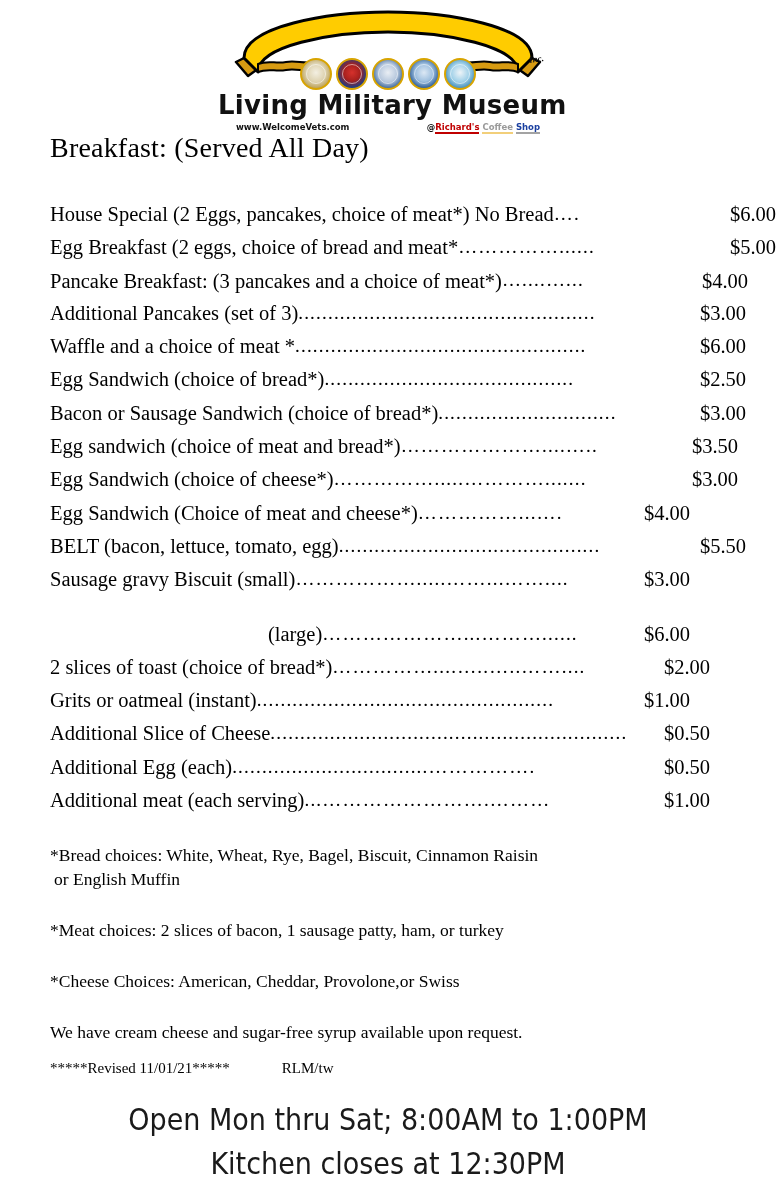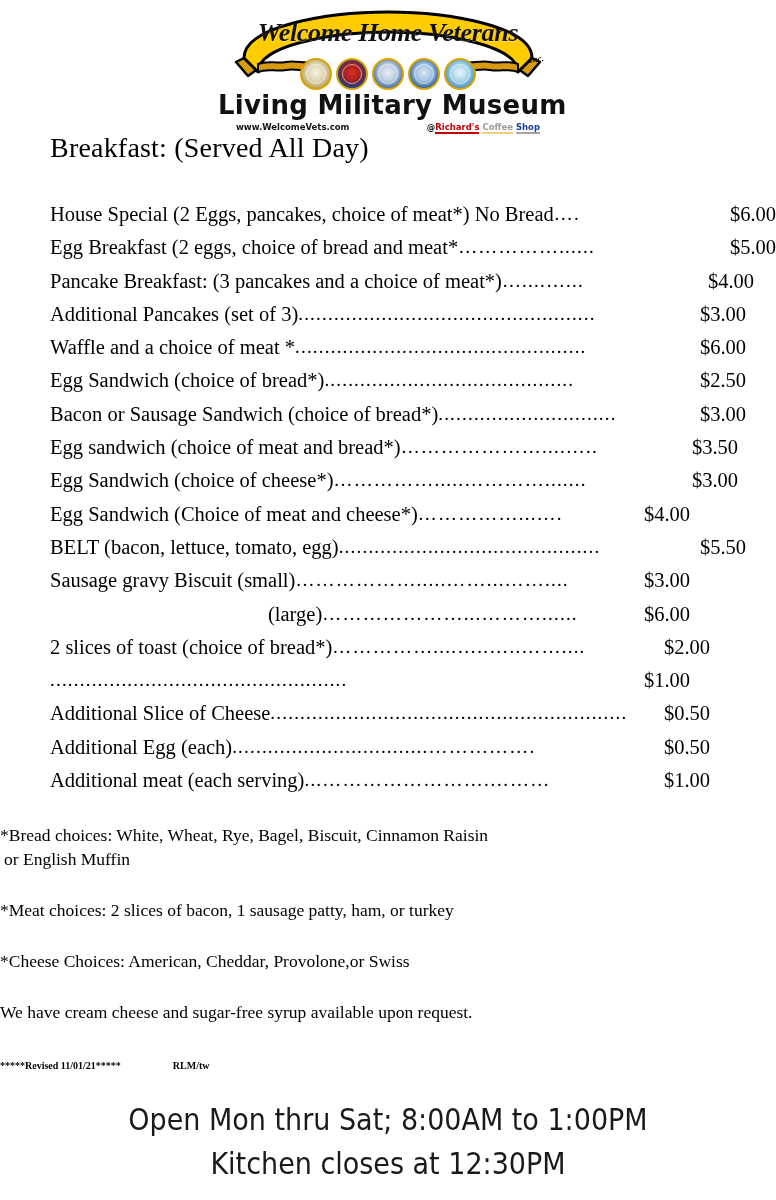--- a/index.html
+++ b/index.html
@@ -166,42 +166,43 @@
   .menu-row .leader {
     flex: 1 1 auto;
     overflow: hidden;
     white-space: nowrap;
     letter-spacing: 1.2px;
     font-size: 19px;
     position: relative;
     top: -1px;
   }
   .menu-row .price { flex: 0 0 auto; padding-left: 1px; }
-  .menu-row.indented .name { padding-left: 218px; }
+  .menu-row.indented .name { padding-left: 218px; margin-top: 21px; }
   .menu-row.pad-right { padding-right: 38px; }
   .menu-row.pad-right-2 { padding-right: 30px; }
-  .menu-row.pad-right-3 { padding-right: 22px; }
+  .menu-row.pad-right-3 { padding-right: 28px; align-items: center; }
   .menu-row.pad-right-4 { padding-right: 86px; }
   .menu-row.pad-right-5 { padding-right: 66px; }
 
   
   .notes {
+    padding-left: 50px;
     margin-top: 26px;
   }
   .note {
     font-size: 17.5px;
     line-height: 24px;
     white-space: nowrap;
   }
   .note.gap { margin-top: 27px; }
   .note-sub { padding-left: 4px; }
   .revision {
-    margin-top: 36px;
-    font-size: 10px;
-    font-weight: bold;
+    margin-top: 16px;
+    font-size: 15px;
+    font-weight: normal;
     white-space: nowrap;
   }
   .revision .rlm { padding-left: 52px; }
 
   
   .hours {
     position: absolute;
     left: 0;
     top: 1098px;
     width: 776px;
@@ -222,21 +223,20 @@
   <div class="logo-inner">
 
     <div class="banner-wrap">
       <svg class="banner-svg" viewBox="0 0 340 74" xmlns="http://www.w3.org/2000/svg">
         <path d="M30 66 L18 52 L30 46 L44 56 Z" fill="#D79B12" stroke="#000" stroke-width="2.5" stroke-linejoin="round"></path>
         <path d="M310 66 L322 52 L310 46 L296 56 Z" fill="#D79B12" stroke="#000" stroke-width="2.5" stroke-linejoin="round"></path>
         <path d="M26 48 C26 16 110 2 170 2 C230 2 314 16 314 48 L300 62 C300 36 228 22 170 22 C112 22 40 36 40 62 Z" fill="#FFCC00" stroke="#000" stroke-width="3" stroke-linejoin="round"></path>
         <path d="M40 62 C50 58 58 62 68 60 C78 58 86 62 96 60 L96 52 C86 54 78 50 68 52 C58 54 50 50 40 54 Z" fill="#D79B12" stroke="#000" stroke-width="2" stroke-linejoin="round"></path>
         <path d="M244 60 C254 62 262 58 272 60 C282 62 290 58 300 62 L300 54 C290 50 282 54 272 52 C262 50 254 54 244 52 Z" fill="#D79B12" stroke="#000" stroke-width="2" stroke-linejoin="round"></path>
       </svg>
-      <div class="banner-text">Welcome Home Veterans</div>
       <div class="banner-inc">Inc.</div>
     </div>
 
     <div class="seals">
       <div class="seal seal-army"></div>
       <div class="seal seal-marines"></div>
       <div class="seal seal-navy"></div>
       <div class="seal seal-af"></div>
       <div class="seal seal-cg"></div>
     </div>
@@ -333,20 +333,21 @@
     <span class="price">$6.00</span>
   </div>
 
   <div class="menu-row pad-right-5">
     <span class="name">2 slices of toast (choice of bread*)</span>
     <span class="leader">……………....…..…..……....</span>
     <span class="price">$2.00</span>
   </div>
 
   <div class="menu-row pad-right-4">
+    <span class="name">Grits or oatmeal (instant)</span>
     <span class="leader">..................................................</span>
     <span class="price">$1.00</span>
   </div>
 
   <div class="menu-row pad-right-5">
     <span class="name">Additional Slice of Cheese</span>
     <span class="leader">............................................................</span>
     <span class="price">$0.50</span>
   </div>
 

